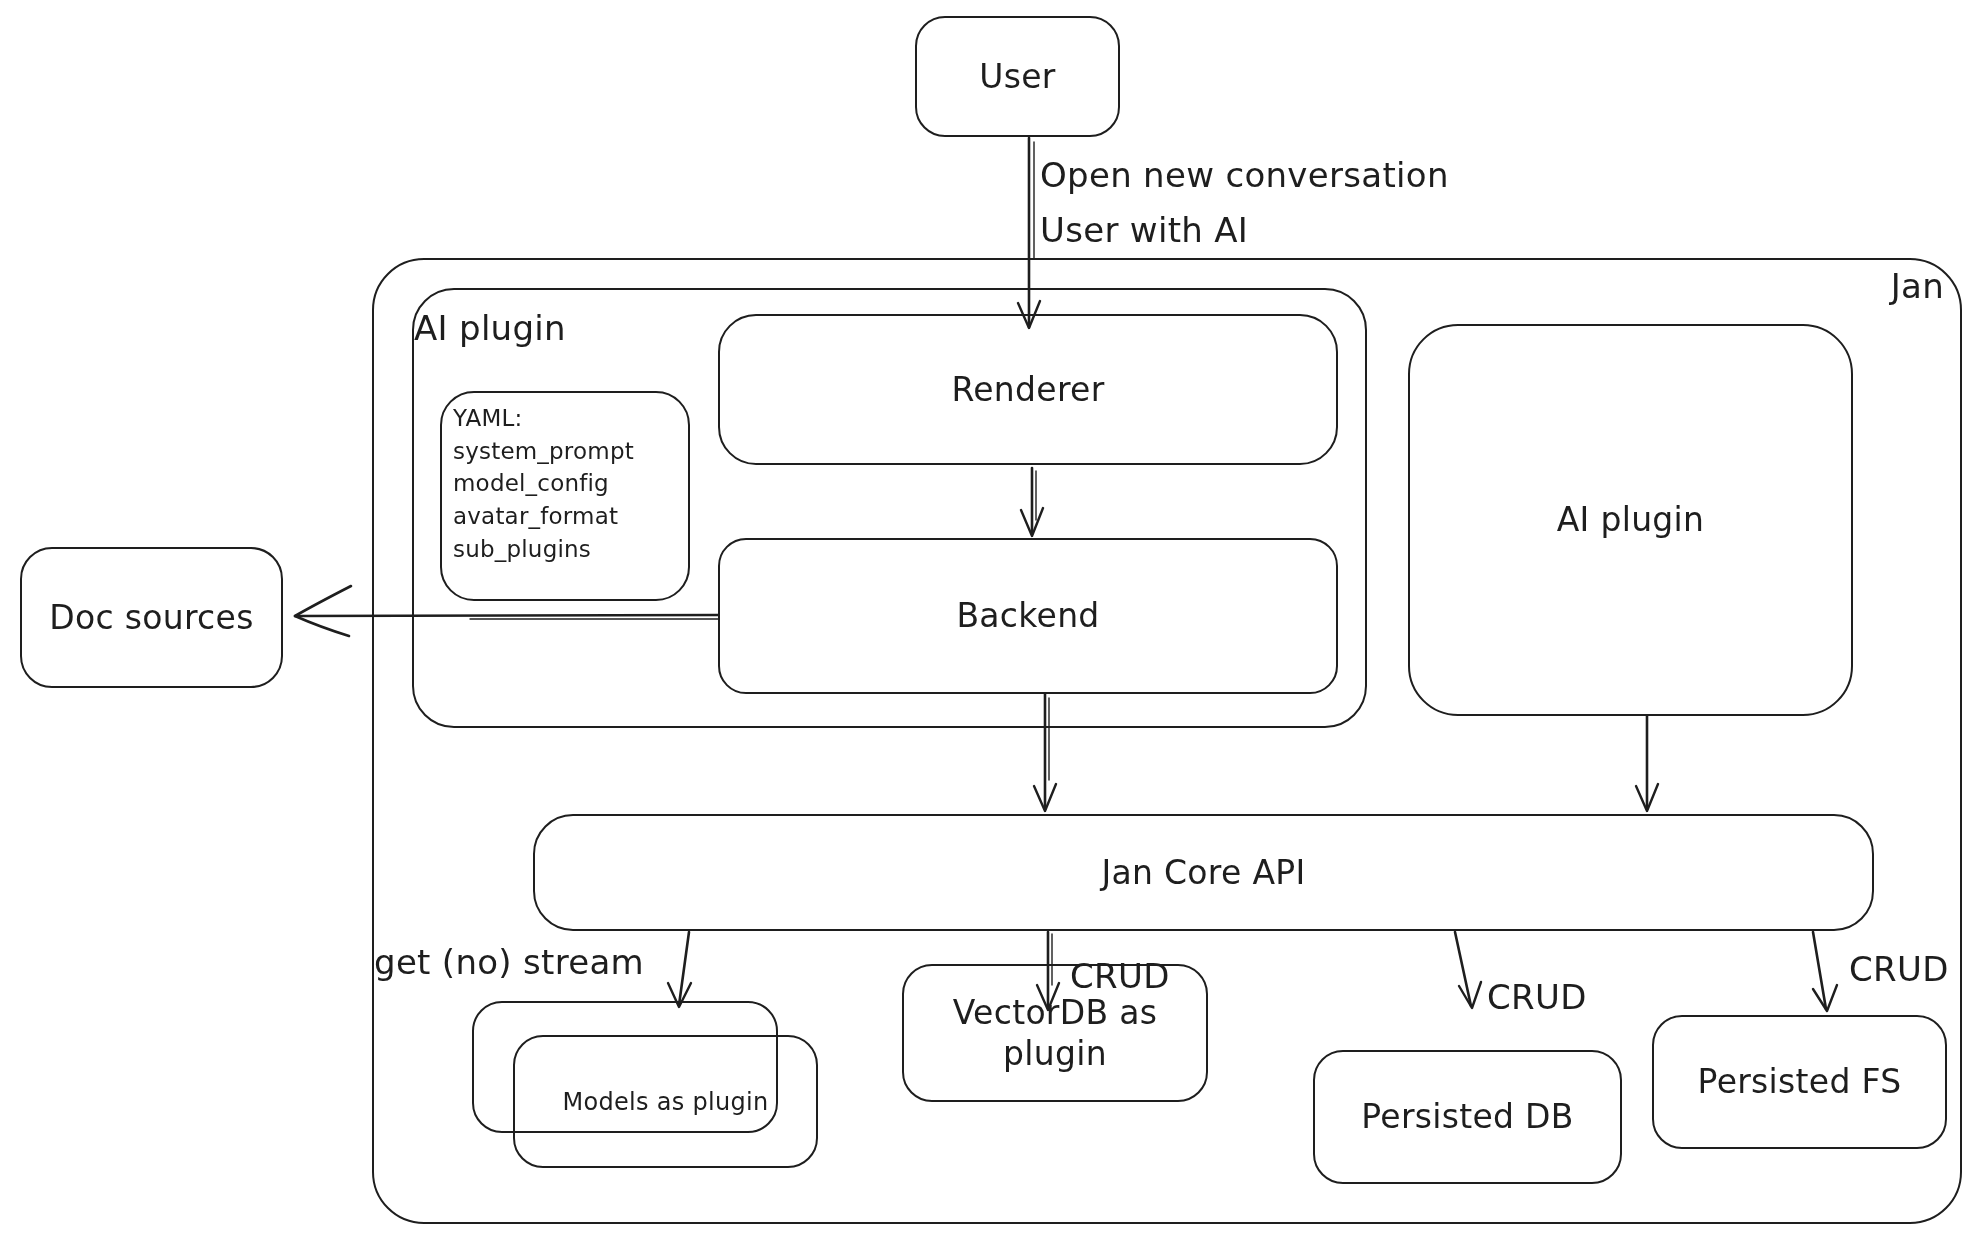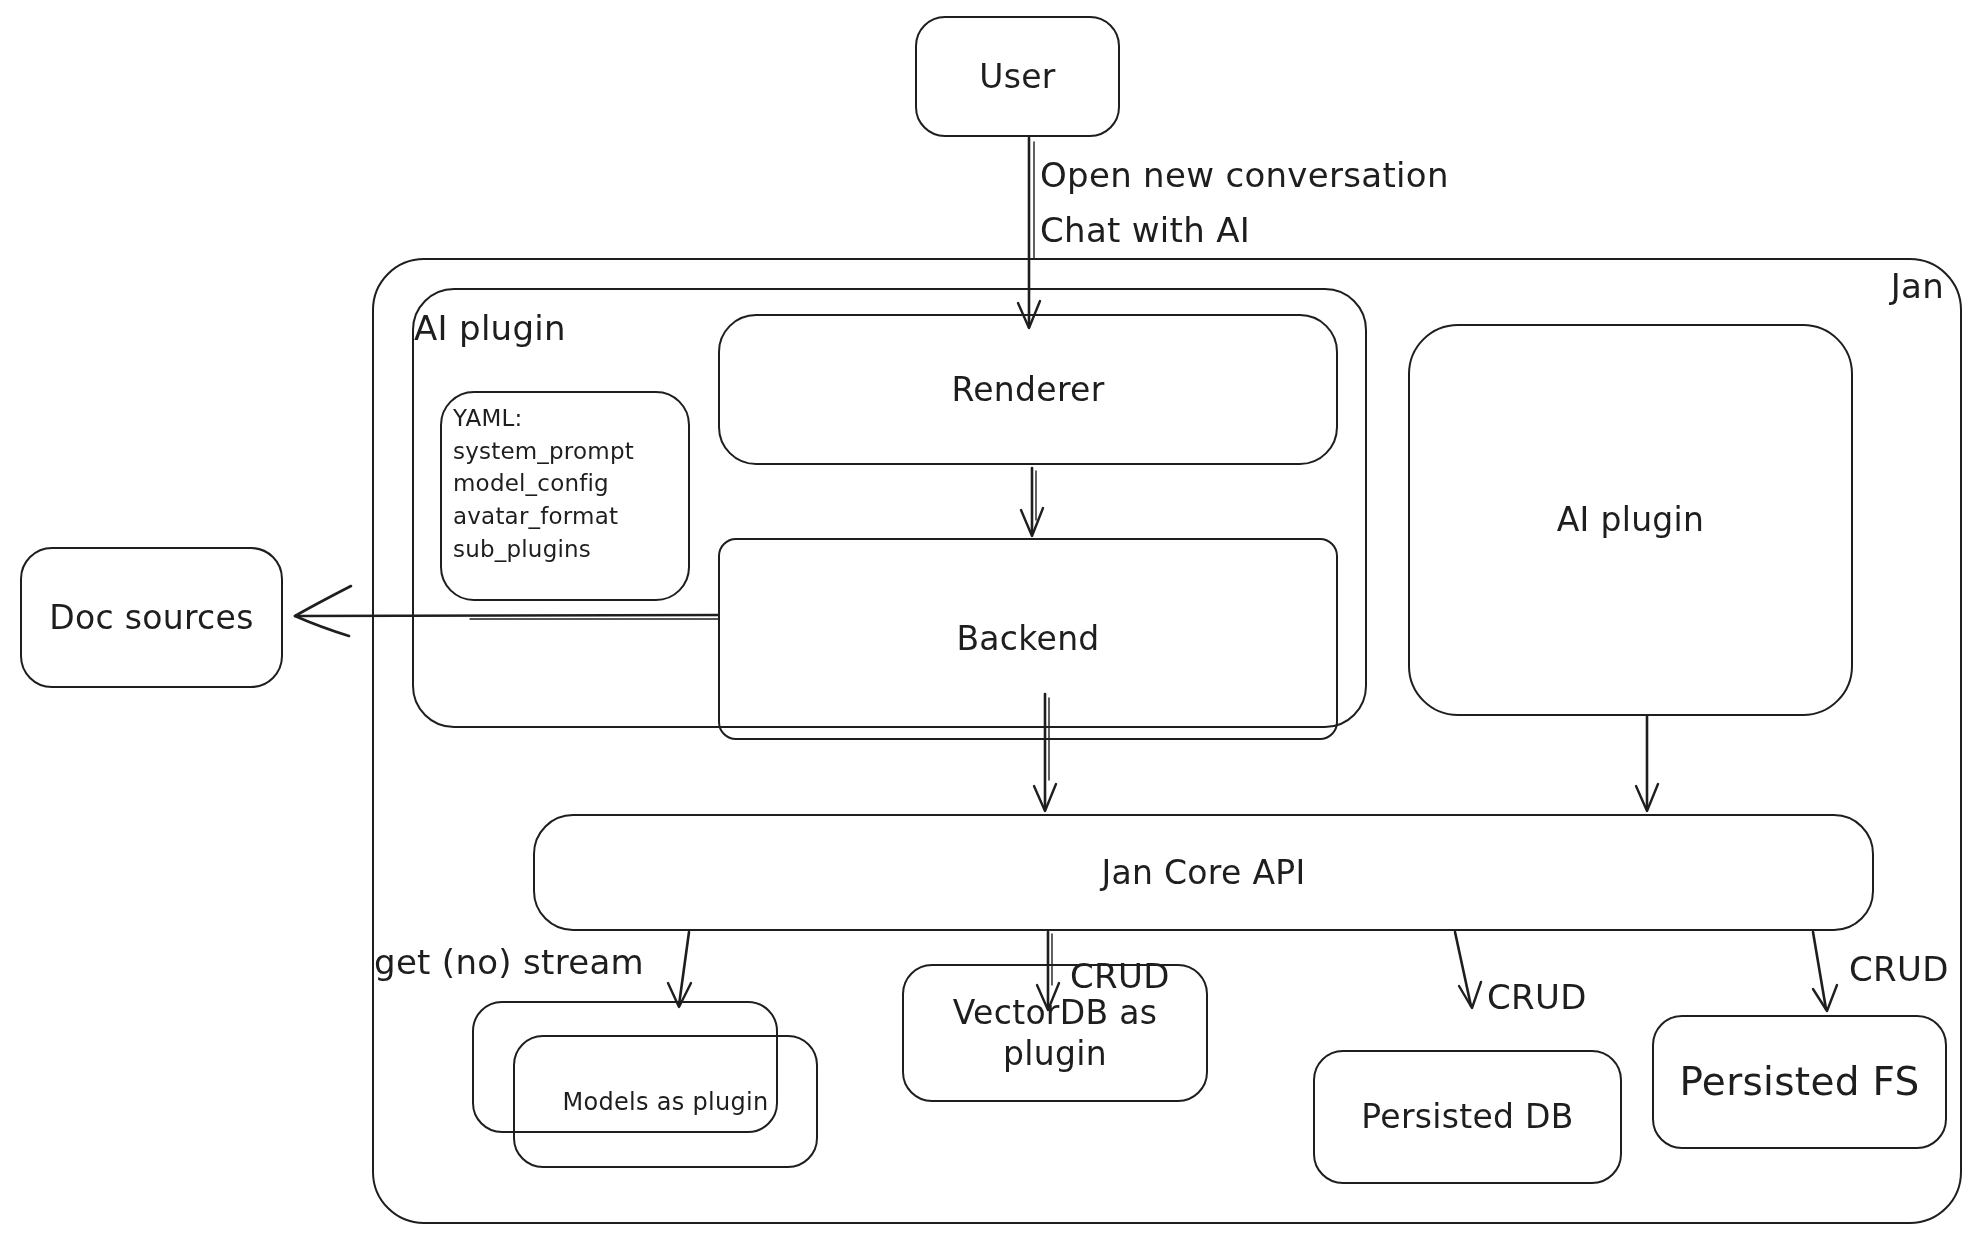--- a/index.html
+++ b/index.html
@@ -129,21 +129,21 @@
   <div class="node" style="left:372px; top:258px; width:1590px; height:966px; border-radius:52px;"></div>
   <div class="floating-label" style="left:1852px; top:266px; width:92px; text-align:right;">Jan</div>
 
   <div class="node" style="left:412px; top:288px; width:955px; height:440px; border-radius:42px;"></div>
   <div class="floating-label" style="left:414px; top:308px;">AI plugin</div>
 
   <div class="node" style="left:718px; top:314px; width:620px; height:151px; border-radius:38px;text-align:right;">
     <div class="node-label">Renderer</div>
   </div>
 
-  <div class="node" style="left:718px; top:538px; width:620px; height:202px; border-radius:18px;align-items:center;">
+  <div class="node" style="left:718px; top:538px; width:620px; height:156px; border-radius:28px;align-items:center;">
     <div class="node-label">Backend</div>
   </div>
 
   <div class="node" style="left:440px; top:391px; width:250px; height:210px; border-radius:34px;"></div>
   <div class="yaml-text" style="left:453px; top:402px;">
     <div>YAML:</div>
     <div>system_prompt</div>
     <div>model_config</div>
     <div>avatar_format</div>
     <div>sub_plugins</div>
@@ -168,26 +168,26 @@
 
   <div class="node" style="left:902px; top:964px; width:306px; height:138px; border-radius:30px;">
     <div class="node-label wrap" style="font-size:33px; width:250px;">VectorDB as plugin</div>
   </div>
 
   <div class="node" style="left:1313px; top:1010px; width:309px; height:134px; border-radius:30px;margin-top:40px;">
     <div class="node-label" style="font-size:33px;">Persisted DB</div>
   </div>
 
   <div class="node" style="left:1652px; top:1015px; width:295px; height:134px; border-radius:30px;">
-    <div class="node-label" style="font-size:39px;text-align:right;">Persisted FS</div>
+    <div class="node-label" style="font-size:33px;text-align:right;">Persisted FS</div>
   </div>
 
   <div class="floating-label conversation-label" style="left:1040px; top:148px;">
     <div>Open new conversation</div>
-    <div>Chat with AI</div>
+    <div>User with AI</div>
   </div>
 
   <div class="floating-label" style="left:374px; top:942px;">get (no) stream</div>
 
   <div class="floating-label" style="left:1070px; top:956px;">CRUD</div>
 
   <div class="floating-label" style="left:1487px; top:977px;">CRUD</div>
 
   <div class="floating-label" style="left:1849px; top:949px;">CRUD</div>
 

